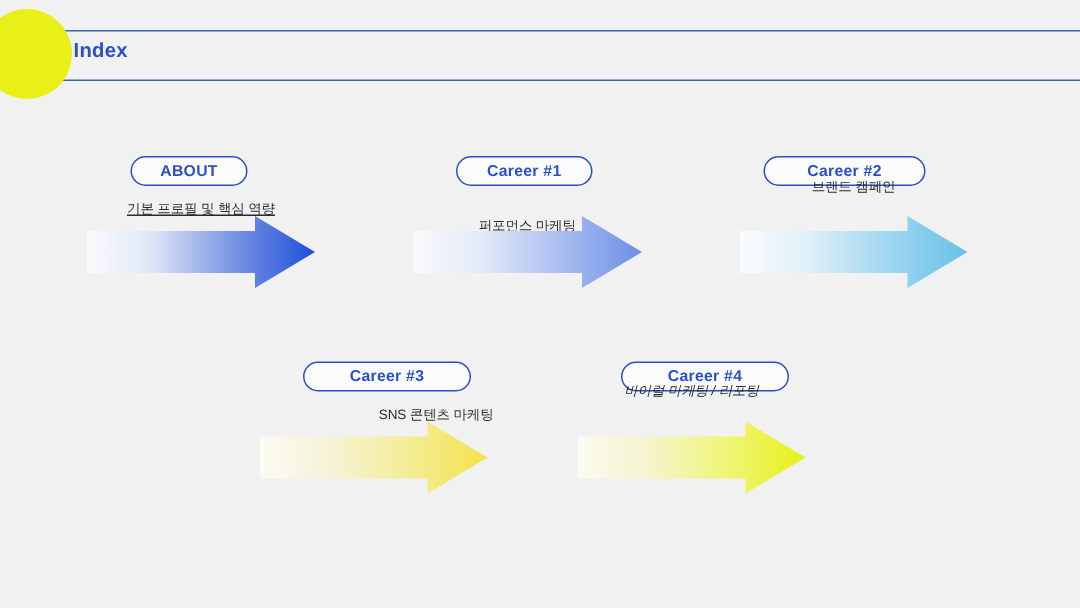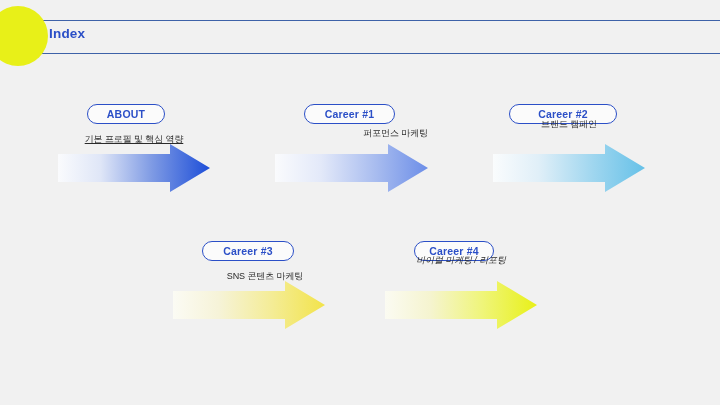--- a/index.html
+++ b/index.html
@@ -68,21 +68,21 @@
             <stop offset="1" stop-color="#1d4ed8"></stop>
           </linearGradient>
         </defs>
         <path d="M0,10 L112,10 L112,0 L152,24 L112,48 L112,38 L0,38 Z" fill="url(#g1)"></path>
       </svg>
     </div>
   </div>
 
   <div class="block" style="left:275px;top:104px;width:153px;">
     <div class="pill" style="left:29px;top:0;width:91px;">Career #1</div>
-    <div class="sub" style="left:0;top:23px;width:153px;text-align:right;">퍼포먼스 마케팅</div>
+    <div class="sub" style="left:0;top:40px;width:153px;">퍼포먼스 마케팅</div>
     <div class="arrow" style="left:0;top:40px;">
       <svg width="153" height="48" viewBox="0 0 153 48">
         <defs>
           <linearGradient id="g2" x1="0" y1="0" x2="1" y2="0">
             <stop offset="0" stop-color="#fafbfd"></stop>
             <stop offset="0.30" stop-color="#e3e9f9"></stop>
             <stop offset="0.66" stop-color="#a8bcef"></stop>
             <stop offset="1" stop-color="#6c8ee8"></stop>
           </linearGradient>
         </defs>
@@ -103,39 +103,39 @@
             <stop offset="0.66" stop-color="#9fd6ef"></stop>
             <stop offset="1" stop-color="#66c1e8"></stop>
           </linearGradient>
         </defs>
         <path d="M0,10 L112,10 L112,0 L152,24 L112,48 L112,38 L0,38 Z" fill="url(#g3)"></path>
       </svg>
     </div>
   </div>
 
   <div class="block" style="left:173px;top:241px;width:152px;">
-    <div class="pill" style="left:29px;top:0;width:92px;">Career #3</div>
-    <div class="sub" style="left:16px;top:29px;width:152px;">SNS 콘텐츠 마케팅</div>
+    <div class="pill" style="left:29px;top:0;width:112px;">Career #3</div>
+    <div class="sub" style="left:4px;top:29px;width:152px;text-align:right;">SNS 콘텐츠 마케팅</div>
     <div class="arrow" style="left:0;top:40px;">
       <svg width="152" height="48" viewBox="0 0 152 48">
         <defs>
           <linearGradient id="g4" x1="0" y1="0" x2="1" y2="0">
             <stop offset="0" stop-color="#fbfbf4"></stop>
             <stop offset="0.30" stop-color="#f6f3d8"></stop>
             <stop offset="0.66" stop-color="#f4ec94"></stop>
             <stop offset="1" stop-color="#f2e34a"></stop>
           </linearGradient>
         </defs>
         <path d="M0,10 L112,10 L112,0 L152,24 L112,48 L112,38 L0,38 Z" fill="url(#g4)"></path>
       </svg>
     </div>
   </div>
 
   <div class="block" style="left:385px;top:241px;width:152px;">
-    <div class="pill" style="left:29px;top:0;width:80px;">Career #4</div>
+    <div class="pill" style="left:29px;top:0;width:112px;">Career #4</div>
     <div class="sub" style="left:0;top:13px;width:152px;font-style:italic;">바이럴 마케팅 / 리포팅</div>
     <div class="arrow" style="left:0;top:40px;">
       <svg width="152" height="48" viewBox="0 0 152 48">
         <defs>
           <linearGradient id="g5" x1="0" y1="0" x2="1" y2="0">
             <stop offset="0" stop-color="#fbfbf2"></stop>
             <stop offset="0.30" stop-color="#f5f4cf"></stop>
             <stop offset="0.64" stop-color="#eff57a"></stop>
             <stop offset="1" stop-color="#e8f018"></stop>
           </linearGradient>

